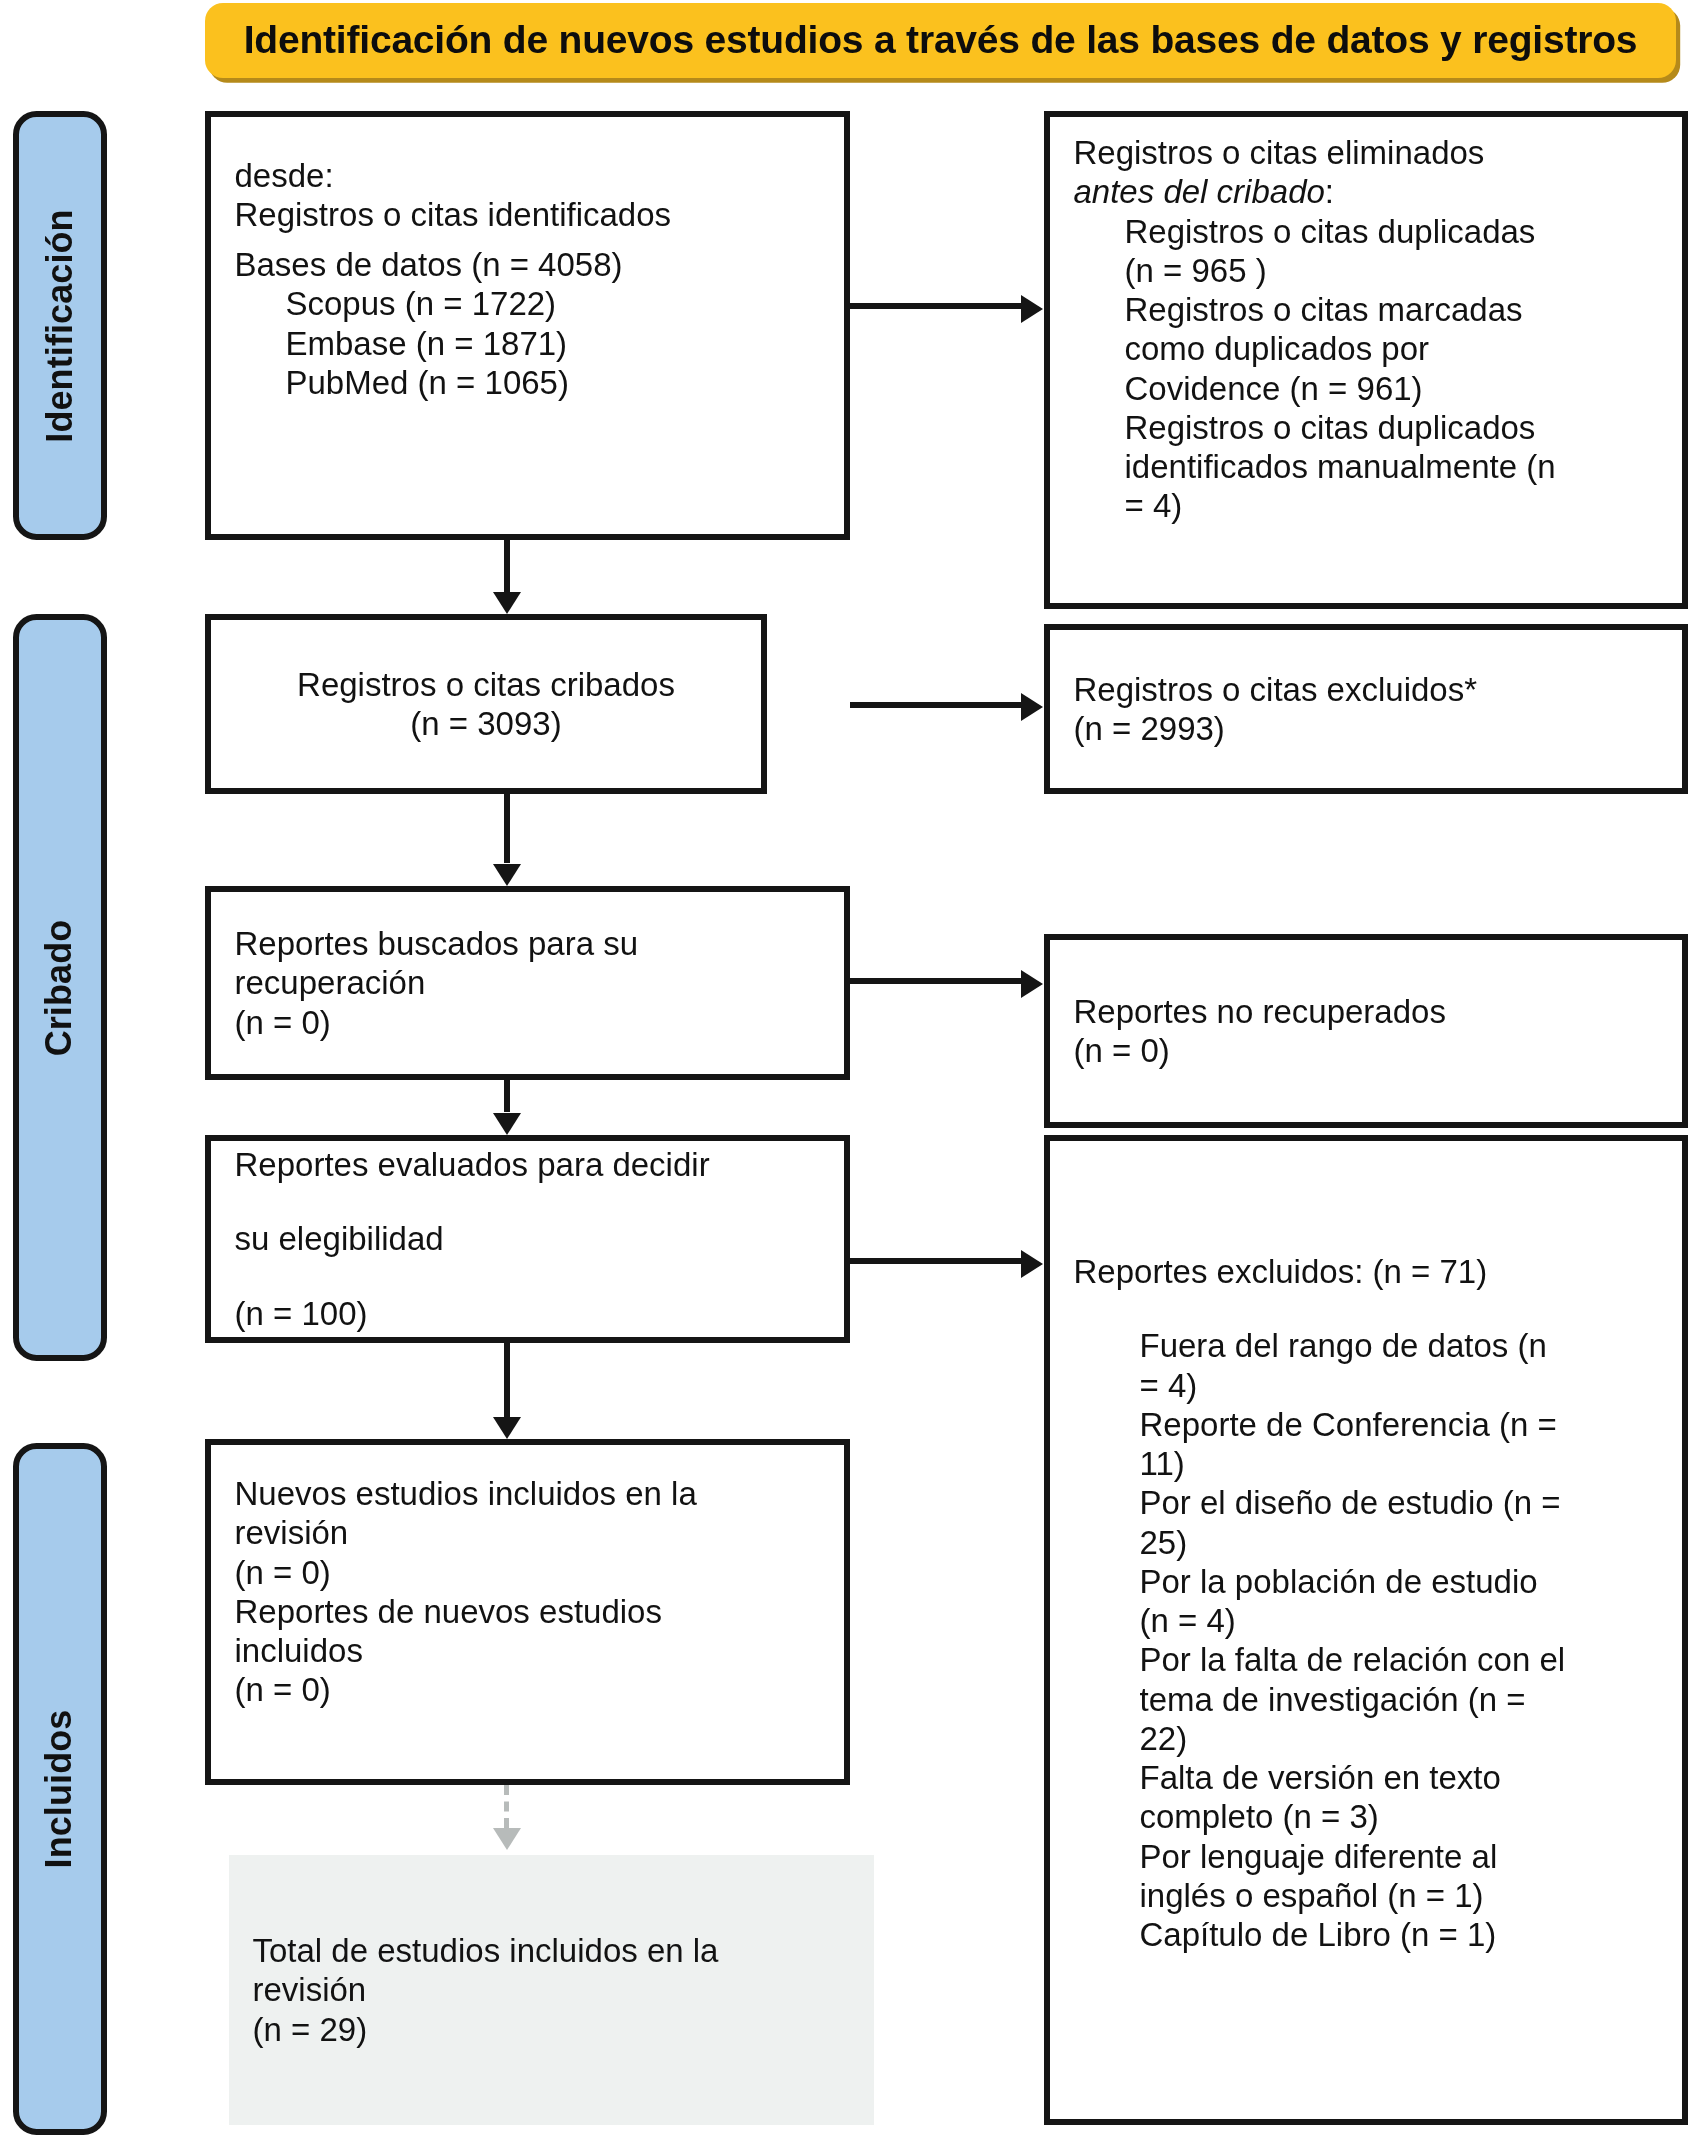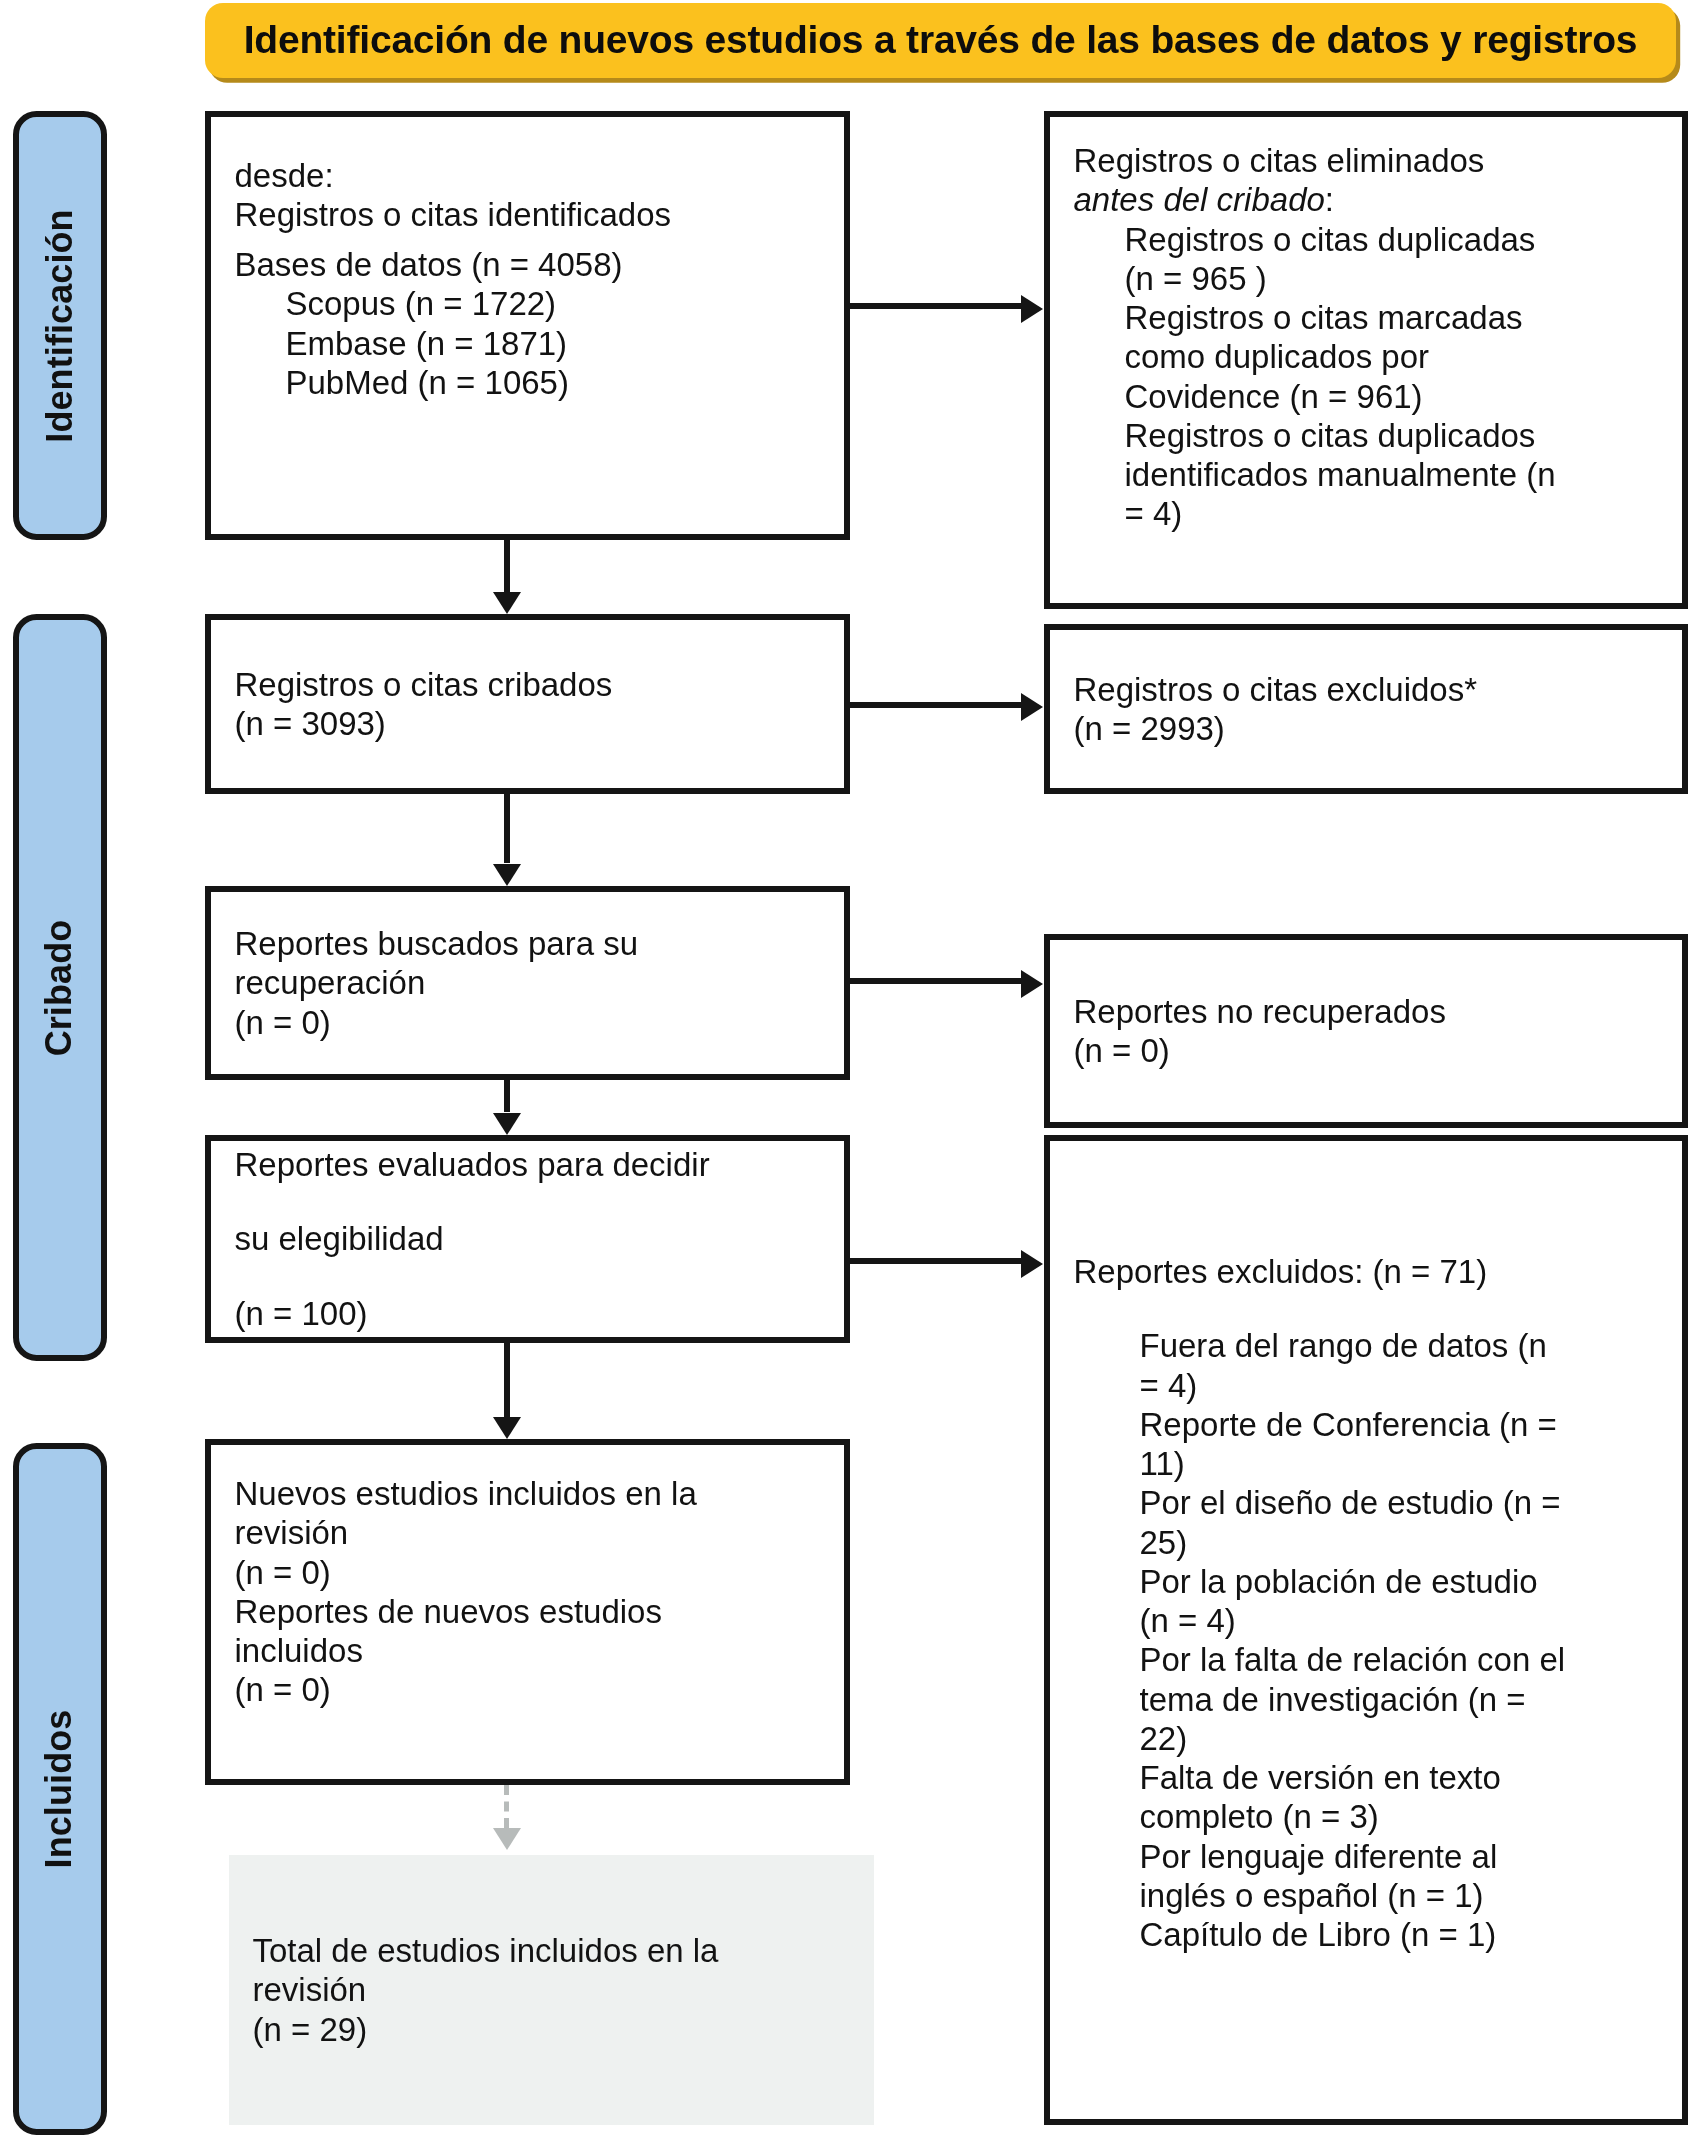--- a/index.html
+++ b/index.html
@@ -97,34 +97,34 @@
     border: none;
     box-sizing: border-box;
     padding: 21px 23.5px;
     display: flex;
     flex-direction: column;
     justify-content: center;
   }
 
   
   #box-identified   { left: 205px; top: 111px;  width: 645px; height: 429px; }
-  #box-screened     { left: 205px; top: 614px;  width: 645px; height: 180px; }
+  #box-screened     { left: 205px; top: 614px;  width: 562px; height: 180px; text-align: center; }
   #box-sought       { left: 205px; top: 886px; width: 645px; height: 194px; }
   #box-eligibility  { left: 205px; top: 1135px; width: 645px; height: 208px; }
   #box-newincluded  { left: 205px; top: 1439px; width: 645px; height: 346px; }
   #box-total        { left: 205px; top: 1855px; width: 645px; height: 270px; margin-left: 24px; }
 
   
   #box-removed      { left: 1044px; top: 111px;  width: 644px; height: 498px; }
   #box-excluded     { left: 1044px; top: 624px;  width: 644px; height: 170px; }
   #box-notretrieved { left: 1044px; top: 886px; width: 644px; height: 194px; }
   #box-reasons      { left: 1044px; top: 1135px; width: 644px; height: 990px; }
 
   #box-identified   { padding-top: 39px; }
-  #box-removed      { padding-top: 24px; }
+  #box-removed      { padding-top: 16px; }
   #box-excluded     { display:flex; flex-direction:column; justify-content:center; }
   #box-notretrieved { display:flex; flex-direction:column; justify-content:center;margin-top:48px; }
   #box-screened     { display:flex; flex-direction:column; justify-content:center; }
   #box-sought       { display:flex; flex-direction:column; justify-content:center; }
   #box-eligibility  { display:flex; flex-direction:column; justify-content:center;gap:35px; }
   #box-newincluded  { padding-top: 29px; }
   #box-reasons      { padding-top: 111px; }
   .reasons-gap { height: 35px; }
 
   

